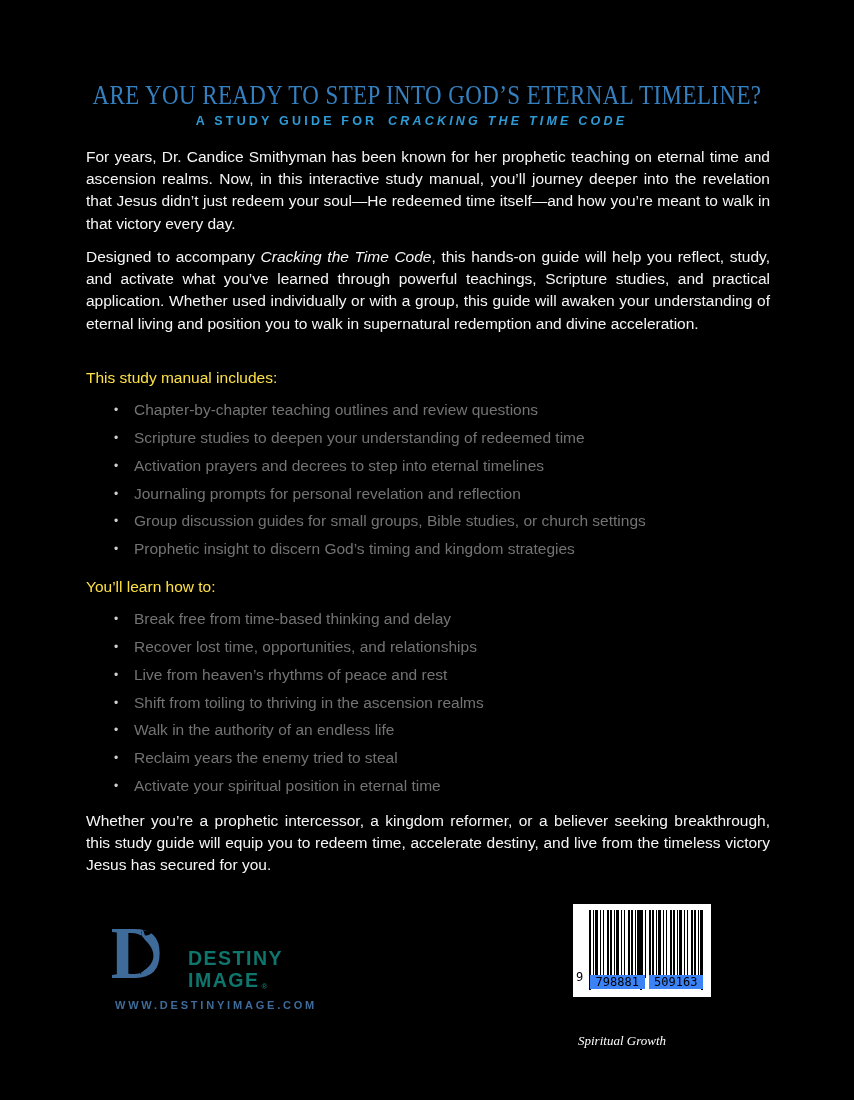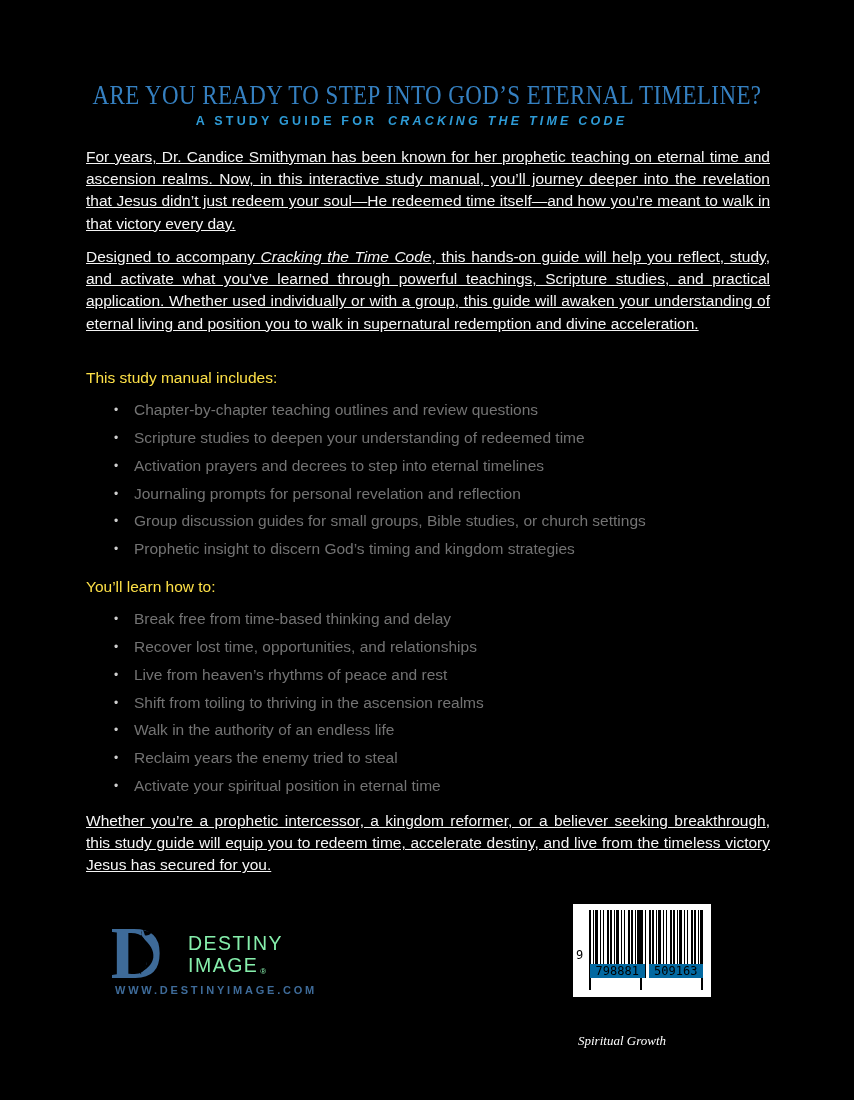--- a/index.html
+++ b/index.html
@@ -17,21 +17,21 @@
   }
   .subtitle{
     position:absolute;top:112px;left:0;width:823px;text-align:center;
     font-size:12.5px;font-weight:bold;letter-spacing:3.2px;line-height:18px;
     color:#2E9BD6;white-space:nowrap;
   }
   .subtitle .book-title{font-style:italic;margin-left:4px;}
   
   .para{
     position:absolute;left:86px;width:684px;margin:0;
-    font-size:15.5px;line-height:22.2px;text-align:justify;color:#f5f5f5;text-decoration:underline;
+    font-size:15.5px;line-height:22.2px;text-align:justify;color:#f5f5f5;
   }
   .para em{font-style:italic;}
   .p1{top:146px;}
   .p2{top:246px;}
   .closing{top:810px;}
   .section-heading{
     position:absolute;left:86px;width:684px;margin:0;
     font-size:15.5px;line-height:20px;color:#fde047;
   }
   .h-includes{top:368px;}
@@ -45,22 +45,22 @@
   .bullets .dot{
     margin-left:26px;width:8px;text-align:center;
     font-size:12px;line-height:20px;color:#cfcfcf;flex:none;
   }
   .bullets .bullet-text{margin-left:14px;font-size:15.5px;line-height:20px;color:#737373;}
   
   .logo{position:absolute;left:112px;top:924px;color:#3E6B99;}
   .logo-row{display:flex;align-items:flex-start;}
   .logo-d{width:62px;height:58px;flex:none;}
   .logo-name{
-    margin-left:14px;margin-top:9px;font-weight:normal;font-size:19.5px;
-    letter-spacing:1.5px;line-height:21.5px;color:#86efac;white-space:nowrap;
+    margin-left:14px;margin-top:24px;font-weight:bold;font-size:19.5px;
+    letter-spacing:1.5px;line-height:21.5px;color:#0f766e;white-space:nowrap;
   }
   .reg-mark{font-size:8px;letter-spacing:0;vertical-align:-2px;margin-left:2px;}
   .logo-site{
     margin-top:2px;margin-left:3px;font-size:11px;font-weight:bold;
     letter-spacing:2.8px;color:#3E6B99;white-space:nowrap;
   }
   
   .barcode-box{
     position:absolute;left:573px;top:904px;width:138px;height:93px;
     background:#fff;
@@ -83,21 +83,21 @@
   }
   .guard{position:absolute;top:6px;width:2px;height:80px;background:#000;}
   .guard.g1{left:16px;}
   .guard.g2{left:67px;}
   .guard.g3{left:128px;}
   .barcode-digits{
     position:absolute;left:3px;right:6px;bottom:3px;display:flex;
     font-family:"DejaVu Sans Mono",monospace;font-size:12px;line-height:14px;color:#000;
   }
   .barcode-digits .lead{width:12px;flex:none;}
-  .barcode-digits .grp{flex:1;text-align:center;background:#0369a1;margin:16px 2px;}
+  .barcode-digits .grp{flex:1;text-align:center;background:#3b82f6;margin:5px 2px;}
   .barcode-category{
     position:absolute;left:533px;top:1033px;width:178px;text-align:center;
     font-family:"Liberation Serif",serif;font-style:italic;font-size:13px;color:#fff;
   }
 </style>
 </head>
 <body>
 
 <div class="cover">
 

